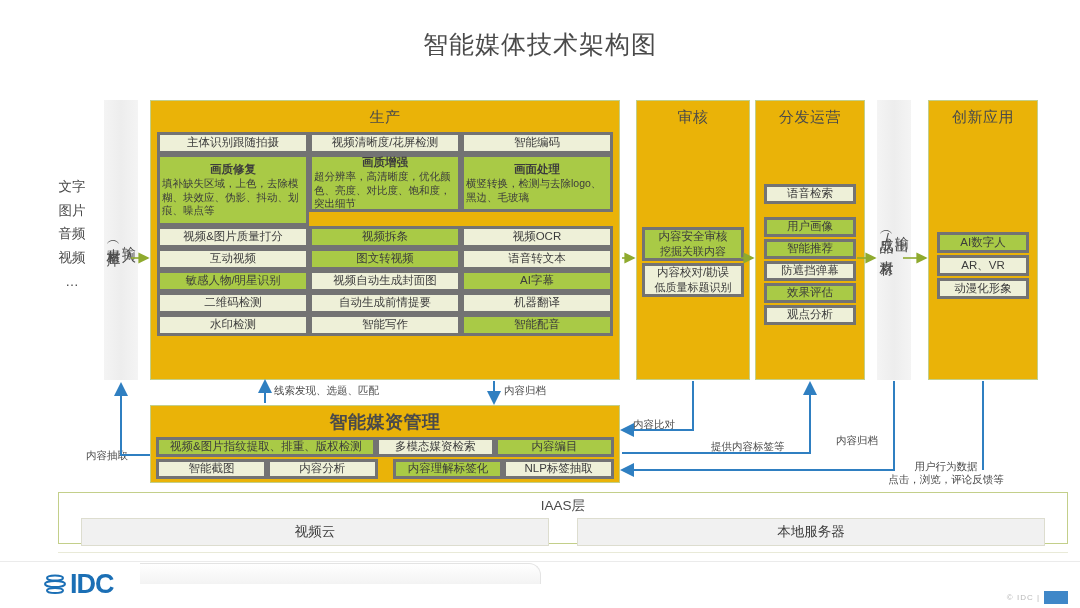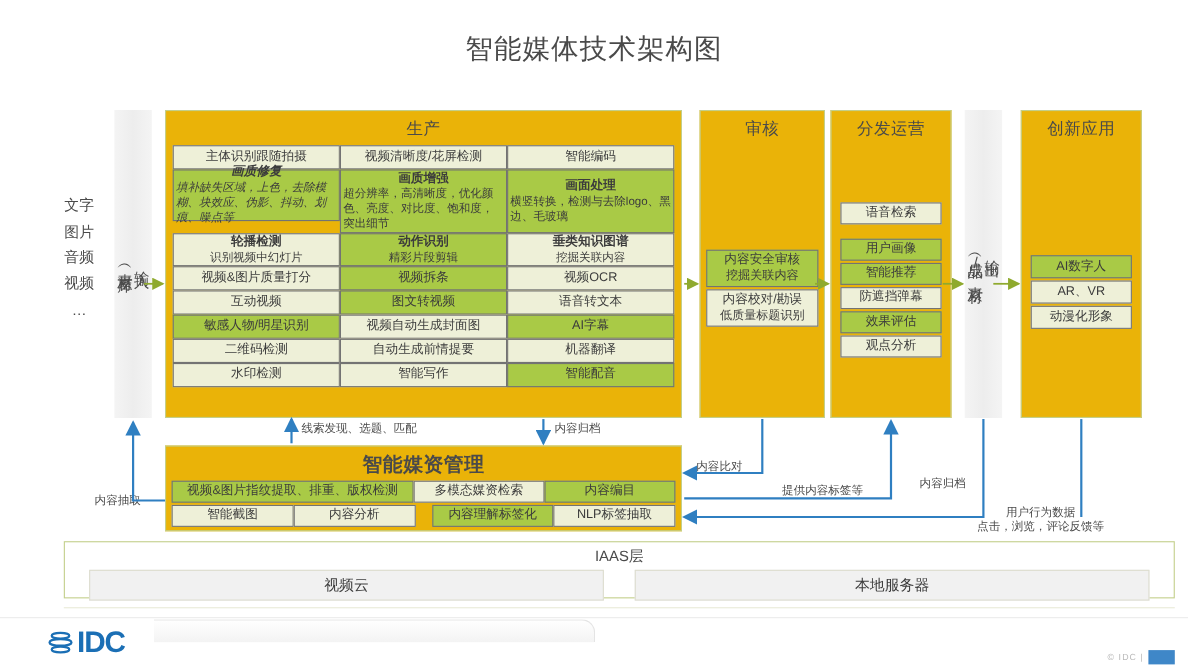--- a/index.html
+++ b/index.html
@@ -24,21 +24,21 @@
   .panel-title{
     width:100%;text-align:center;font-size:15px;color:#4a4a4a;
     padding-top:7px;padding-bottom:5px;letter-spacing:.5px;
   }
 
   
   .cell{
     box-sizing:border-box;display:flex;flex-direction:column;
     justify-content:center;text-align:center;
     font-size:11.5px;color:#3c3c3c;line-height:1.32;
-    padding:3px 2px;border:1px solid #737373;
+    padding:3px 2px;border:3px solid #737373;
   }
   .cell.light{background:#eef0d8;}
   .cell.dark{background:#a9ca46;}
   .cell .ttl{font-weight:bold;}
   .cell .desc{font-size:10.5px;text-align:left;width:100%;line-height:1.3;}
   .cell.desc-center .desc{text-align:center;}
 
   
   .vbar{
     background:linear-gradient(to right,#f4f4f4,#ededed,#f4f4f4);
@@ -127,45 +127,31 @@
             <div class="">主体识别跟随拍摄</div>
           </div>
           <div class="cell light" style="width: 33.33%; height: 22px;">
             <div class="">视频清晰度/花屏检测</div>
           </div>
           <div class="cell light" style="width: 33.33%; height: 22px;">
             <div class="">智能编码</div>
           </div>
         </div>
         <div style="display: flex; gap: 0px;">
-          <div class="cell dark" style="width: 33.33%; height: 47px; font-style: italic;">
+          <div class="cell dark" style="width: 33.33%; height: 72px;">
             <div class="ttl">画质修复</div>
             <div class="desc">填补缺失区域，上色，去除模糊、块效应、伪影、抖动、划痕、噪点等</div>
           </div>
           <div class="cell dark" style="width: 33.33%; height: 58px;">
             <div class="ttl">画质增强</div>
             <div class="desc">超分辨率，高清晰度，优化颜色、亮度、对比度、饱和度，突出细节</div>
           </div>
           <div class="cell dark" style="width: 33.33%; height: 58px;">
             <div class="ttl">画面处理</div>
             <div class="desc">横竖转换，检测与去除logo、黑边、毛玻璃</div>
-          </div>
-        </div>
-        <div style="display: flex; gap: 0px;">
-          <div class="cell light desc-center" style="width: 33.33%; height: 30px;">
-            <div class="ttl">轮播检测</div>
-            <div class="desc">识别视频中幻灯片</div>
-          </div>
-          <div class="cell dark desc-center" style="width: 33.33%; height: 30px;">
-            <div class="ttl">动作识别</div>
-            <div class="desc">精彩片段剪辑</div>
-          </div>
-          <div class="cell light desc-center" style="width: 33.33%; height: 30px;">
-            <div class="ttl">垂类知识图谱</div>
-            <div class="desc">挖掘关联内容</div>
           </div>
         </div>
         <div style="display: flex; gap: 0px;">
           <div class="cell light" style="width: 33.33%; height: 22px;">
             <div class="">视频&amp;图片质量打分</div>
           </div>
           <div class="cell dark" style="width: 33.33%; height: 22px;">
             <div class="">视频拆条</div>
           </div>
           <div class="cell light" style="width: 33.33%; height: 22px;">

